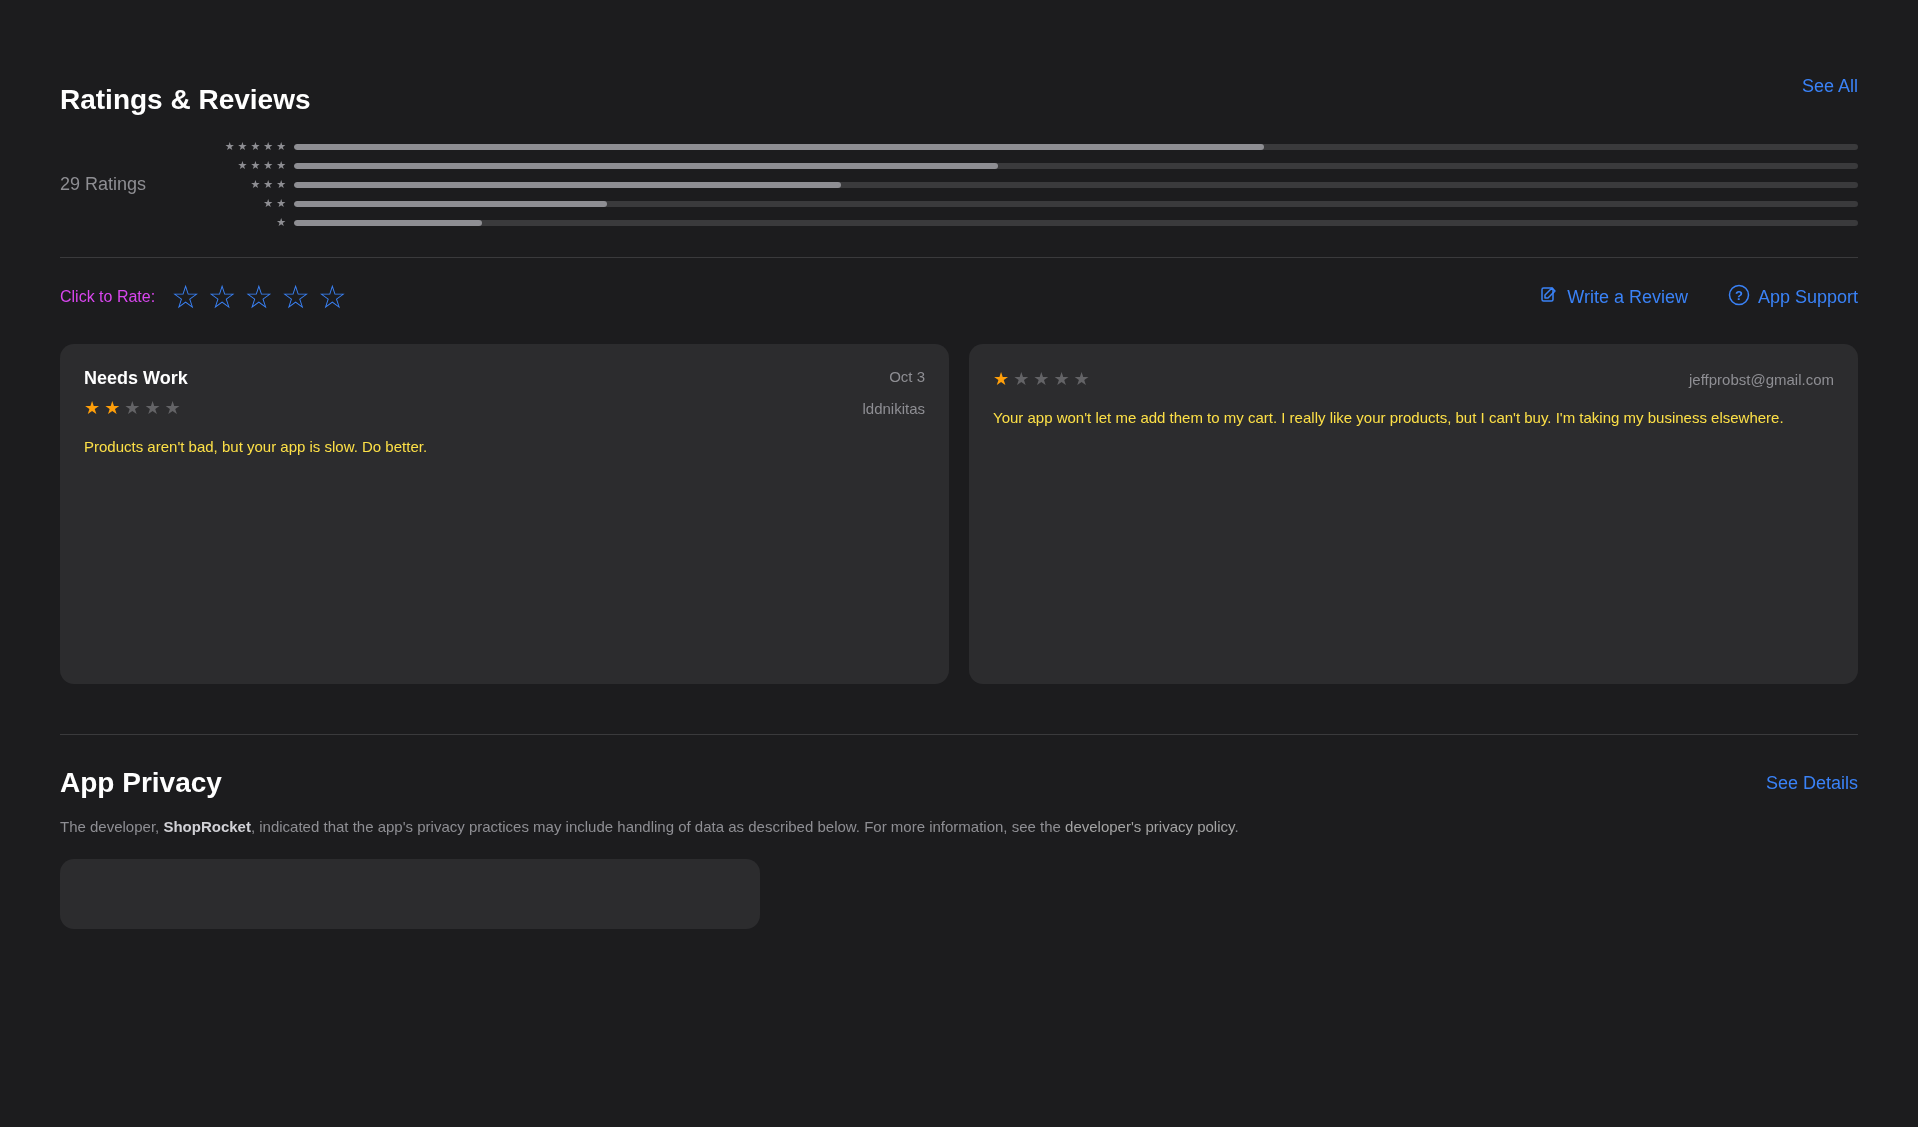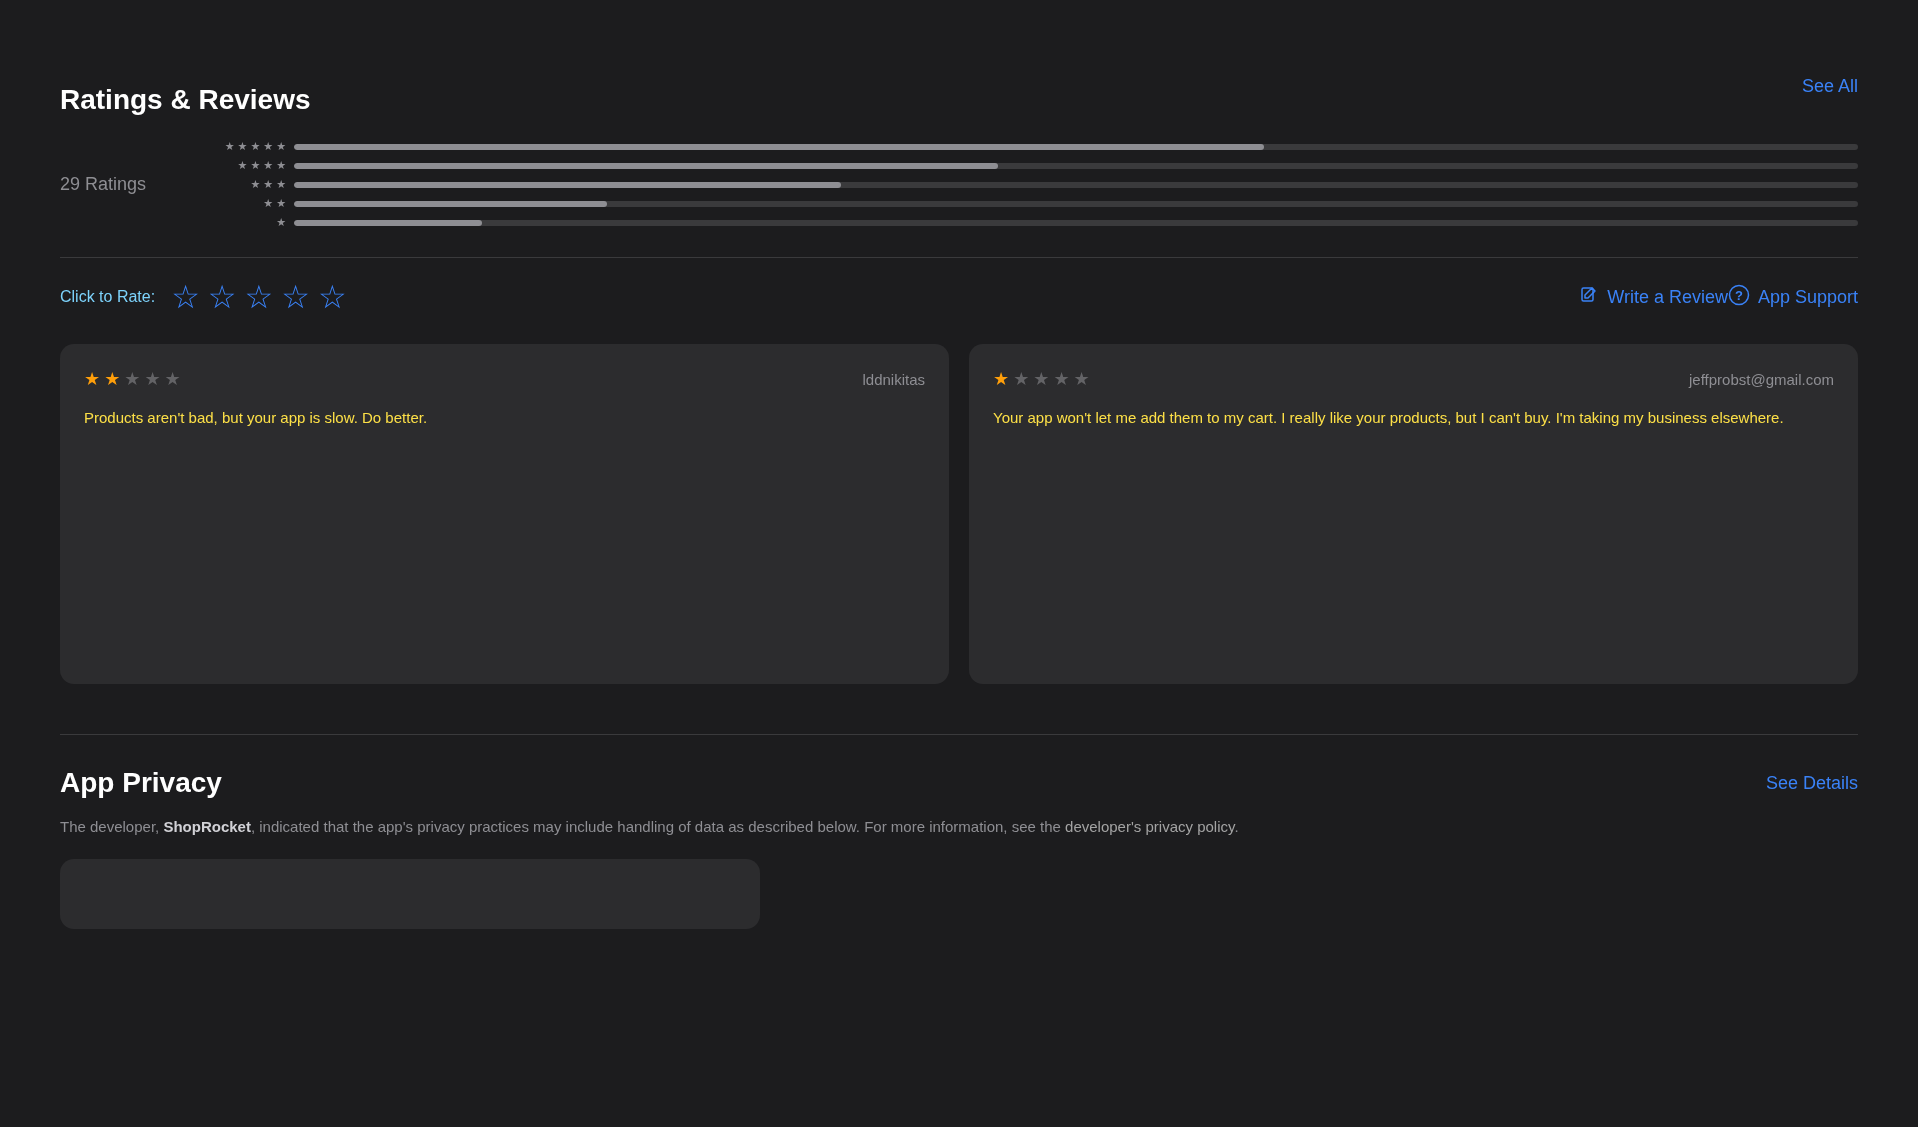--- a/index.html
+++ b/index.html
@@ -106,35 +106,36 @@
 
     
     .rate-row {
       display: flex;
       align-items: center;
       gap: 16px;
       margin-bottom: 28px;
     }
     .click-to-rate {
       font-size: 16px;
-      color: #7dd3fc;
+      color: #d946ef;
     }
     .rate-stars {
       display: flex;
       gap: 8px;
     }
     .rate-star {
       font-size: 32px;
       color: #3a82f7;
       cursor: pointer;
     }
     .rate-actions {
       margin-left: auto;
       display: flex;
       align-items: center;
+      gap: 40px;
     }
     .write-review-btn, .app-support-btn {
       display: flex;
       align-items: center;
       gap: 8px;
       color: #3a82f7;
       font-size: 18px;
       cursor: pointer;
       text-decoration: none;
     }
@@ -336,20 +337,24 @@
             <text x="11" y="16" text-anchor="middle" fill="#3a82f7" font-size="13" font-family="sans-serif" font-weight="600">?</text>
           </svg>
         </span>
         <span>App Support</span>
       </a>
     </div>
   </div>
 
   <div class="reviews-grid" id="reviews-grid">
       <div class="review-card">
+        <div class="review-header">
+          <span class="review-title">Needs Work</span>
+          <span class="review-date">Oct 3</span>
+        </div>
         <div class="review-stars-row">
           <div class="review-stars">
             <span class="star-filled">★</span>
             <span class="star-filled">★</span>
             <span class="star-empty">★</span>
             <span class="star-empty">★</span>
             <span class="star-empty">★</span>
           </div>
           <span class="reviewer-name">lddnikitas</span>
         </div>

